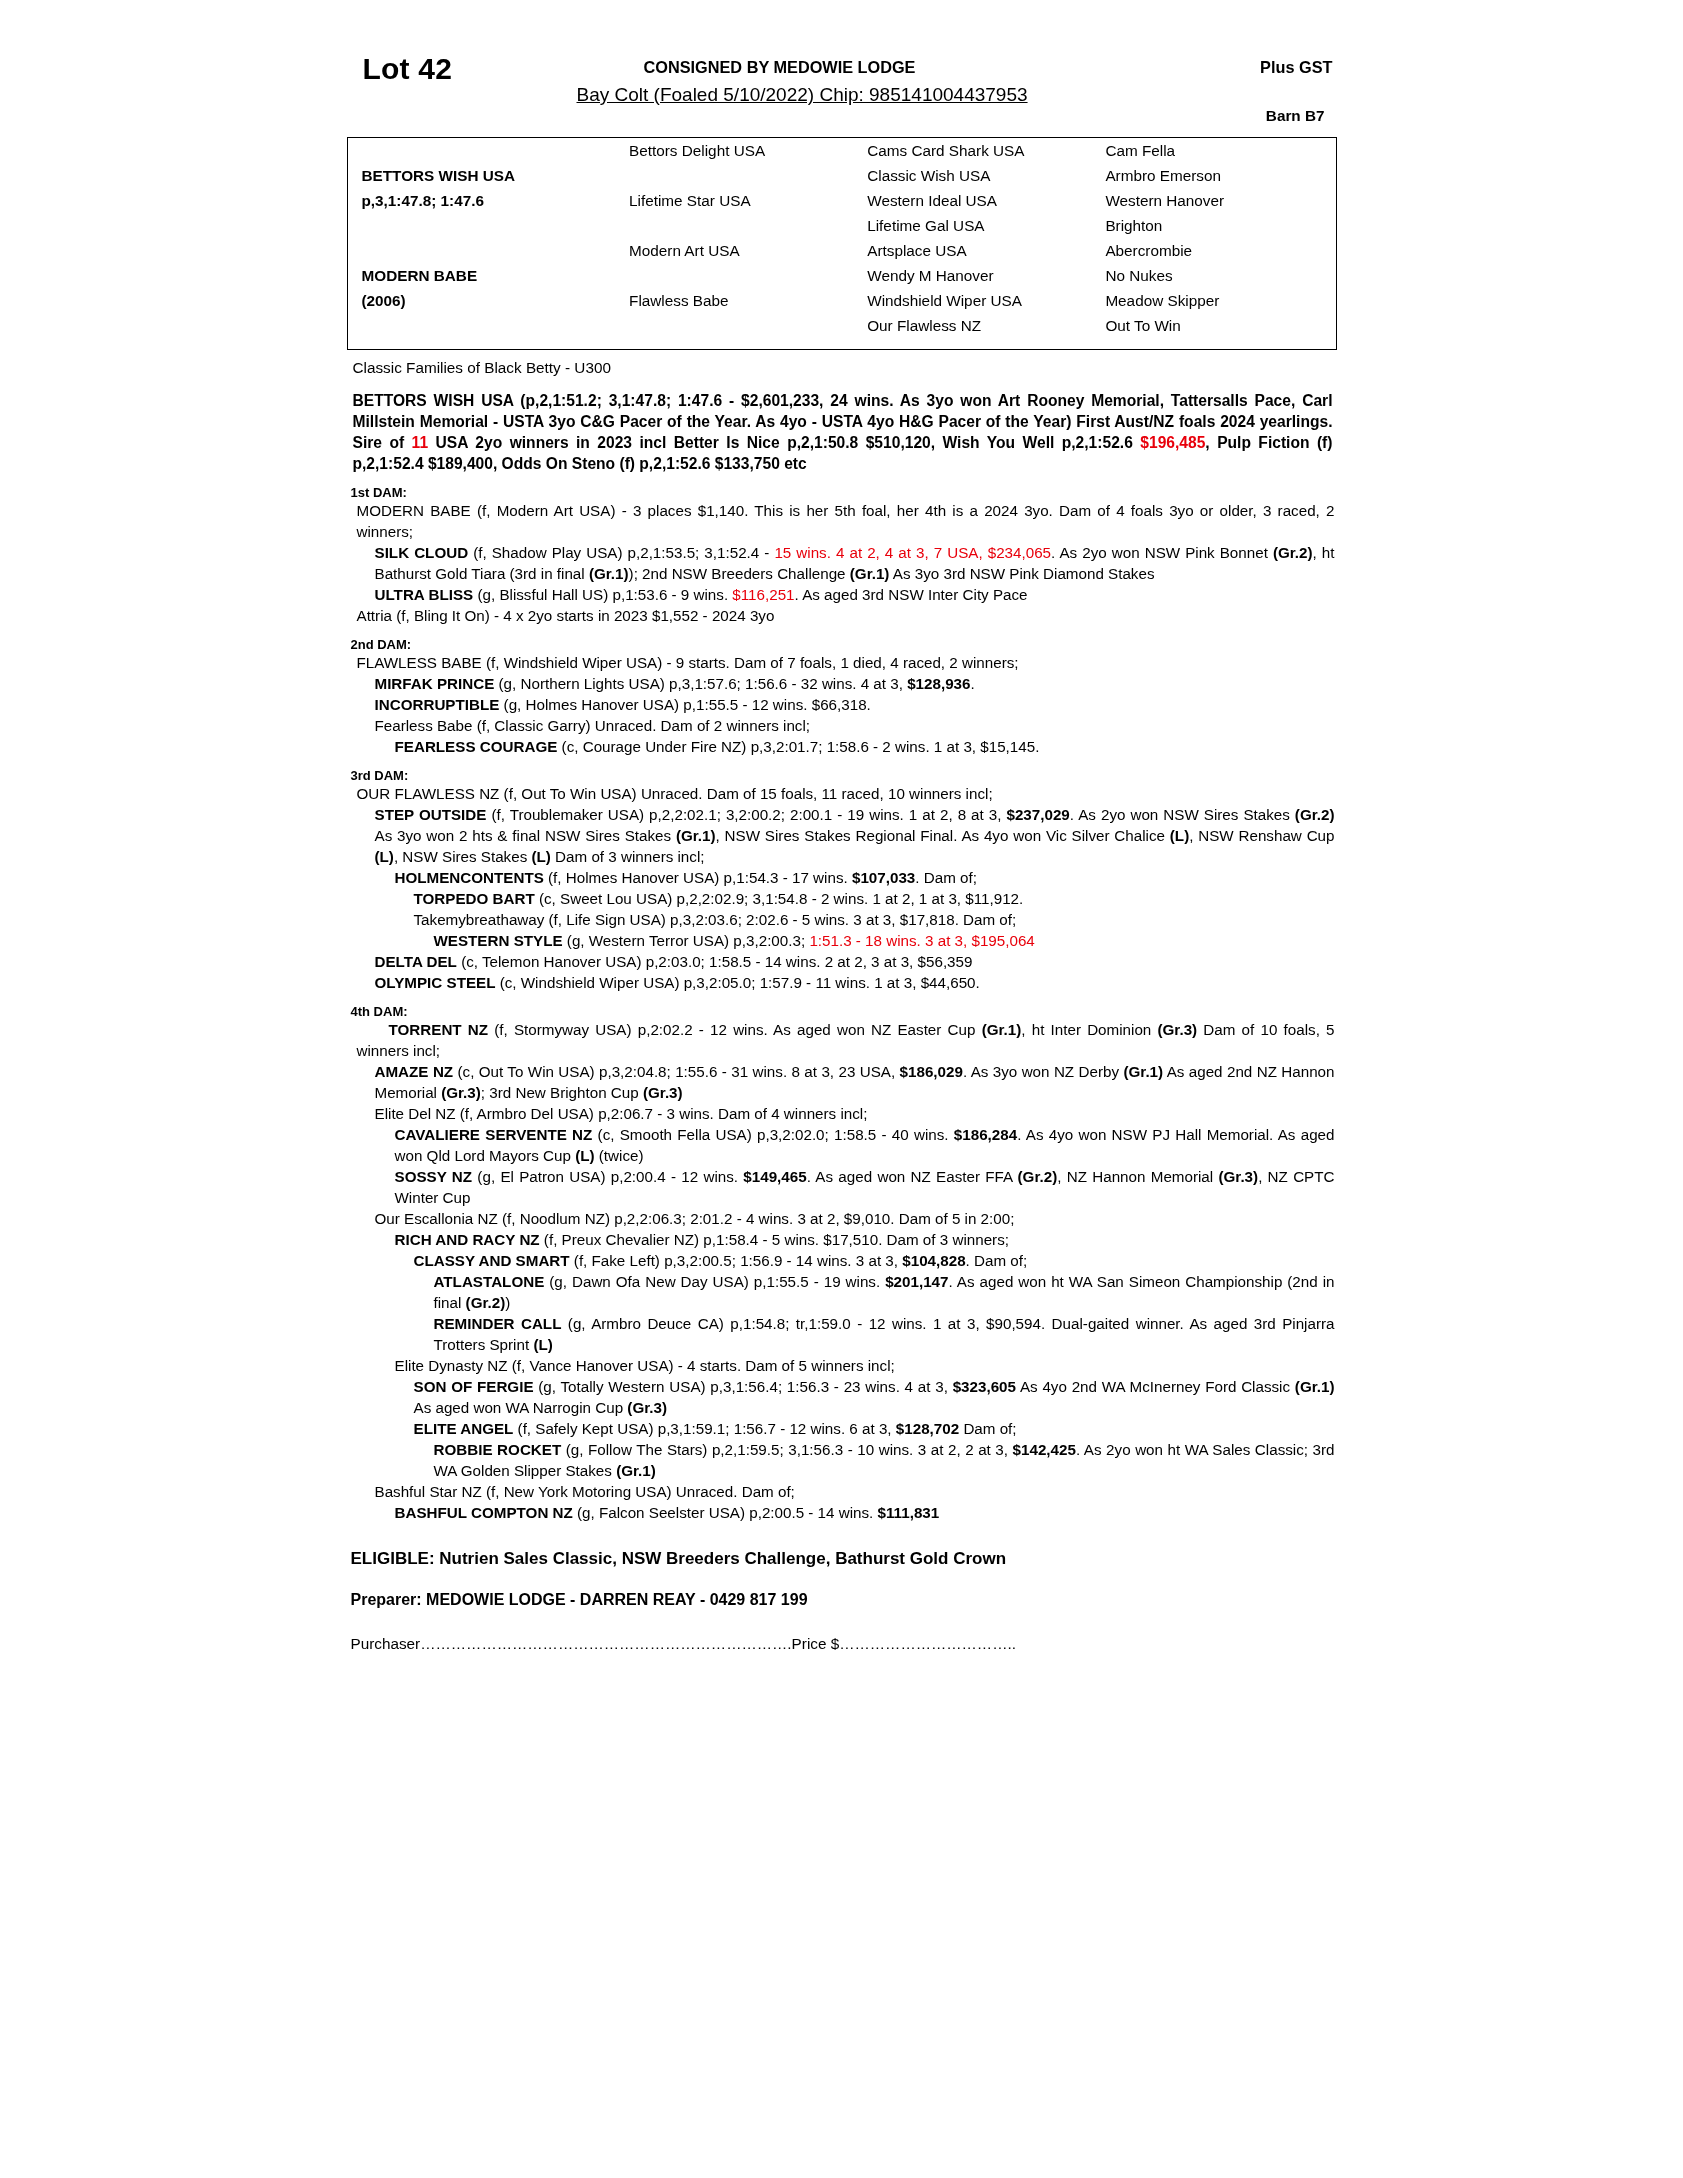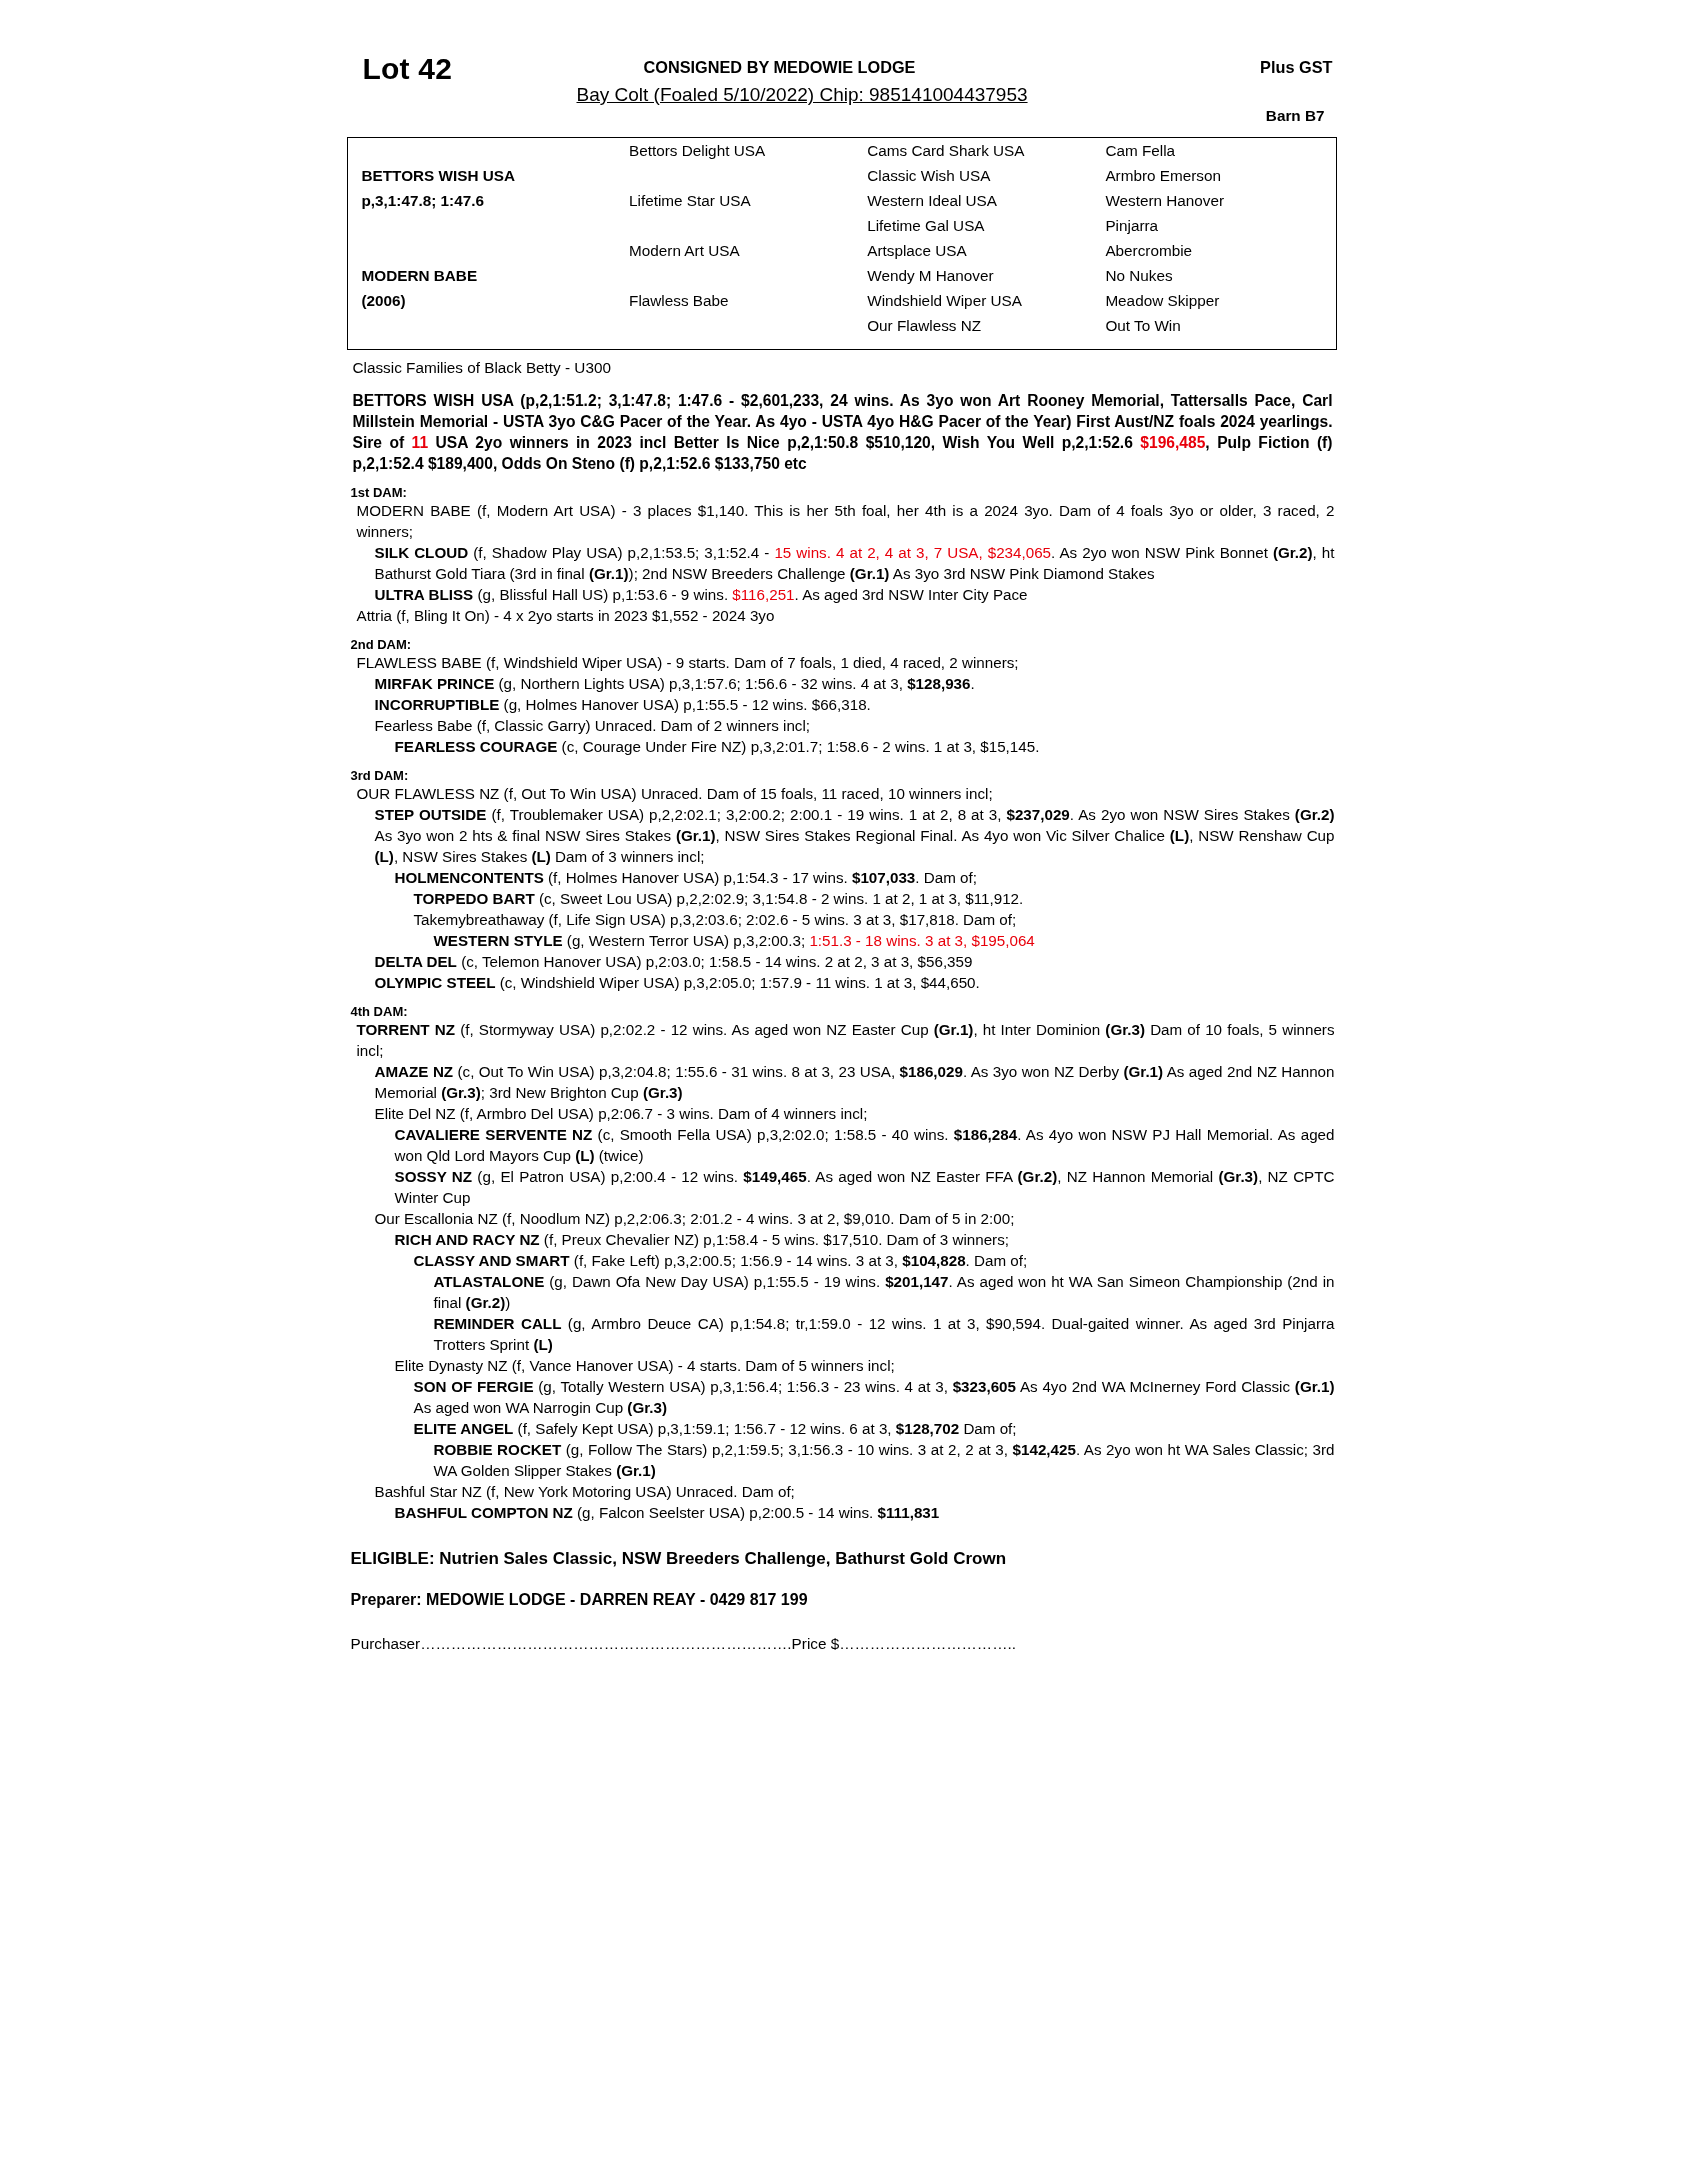--- a/index.html
+++ b/index.html
@@ -173,21 +173,21 @@
           <tr>
             <td class="c1 sireName">p,3,1:47.8; 1:47.6</td>
             <td class="c2">Lifetime Star USA</td>
             <td class="c3">Western Ideal USA</td>
             <td class="c4">Western Hanover</td>
           </tr>
           <tr>
             <td class="c1"></td>
             <td class="c2"></td>
             <td class="c3">Lifetime Gal USA</td>
-            <td class="c4">Pinjarra</td>
+            <td class="c4">Brighton</td>
           </tr>
           <tr>
             <td class="c1"></td>
             <td class="c2">Modern Art USA</td>
             <td class="c3">Artsplace USA</td>
             <td class="c4">Abercrombie</td>
           </tr>
           <tr>
             <td class="c1 damName">MODERN BABE</td>
             <td class="c2"></td>
@@ -231,21 +231,21 @@
         <div class="damhdr">3rd DAM:</div>
         <div class="l i1"><span>OUR FLAWLESS NZ (f, Out To Win USA) Unraced. Dam of 15 foals, 11 raced, 10 winners incl;</span></div>
         <div class="l i2"><span style="font-weight: bold;">STEP OUTSIDE</span><span> (f, Troublemaker USA) p,2,2:02.1; 3,2:00.2; 2:00.1 - 19 wins. 1 at 2, 8 at 3, </span><span style="font-weight: bold;">$237,029</span><span>. As 2yo won NSW Sires Stakes </span><span style="font-weight: bold;">(Gr.2)</span><span> As 3yo won 2 hts &amp; final NSW Sires Stakes </span><span style="font-weight: bold;">(Gr.1)</span><span>, NSW Sires Stakes Regional Final. As 4yo won Vic Silver Chalice </span><span style="font-weight: bold;">(L)</span><span>, NSW Renshaw Cup </span><span style="font-weight: bold;">(L)</span><span>, NSW Sires Stakes </span><span style="font-weight: bold;">(L)</span><span> Dam of 3 winners incl;</span></div>
         <div class="l i3"><span style="font-weight: bold;">HOLMENCONTENTS</span><span> (f, Holmes Hanover USA) p,1:54.3 - 17 wins. </span><span style="font-weight: bold;">$107,033</span><span>. Dam of;</span></div>
         <div class="l i4"><span style="font-weight: bold;">TORPEDO BART</span><span> (c, Sweet Lou USA) p,2,2:02.9; 3,1:54.8 - 2 wins. 1 at 2, 1 at 3, $11,912.</span></div>
         <div class="l i4"><span>Takemybreathaway (f, Life Sign USA) p,3,2:03.6; 2:02.6 - 5 wins. 3 at 3, $17,818. Dam of;</span></div>
         <div class="l i5"><span style="font-weight: bold;">WESTERN STYLE</span><span> (g, Western Terror USA) p,3,2:00.3; </span><span class="red">1:51.3 - 18 wins. 3 at 3, $195,064</span></div>
         <div class="l i2"><span style="font-weight: bold;">DELTA DEL</span><span> (c, Telemon Hanover USA) p,2:03.0; 1:58.5 - 14 wins. 2 at 2, 3 at 3, $56,359</span></div>
         <div class="l i2"><span style="font-weight: bold;">OLYMPIC STEEL</span><span> (c, Windshield Wiper USA) p,3,2:05.0; 1:57.9 - 11 wins. 1 at 3, $44,650.</span></div>
         <div class="damhdr">4th DAM:</div>
-        <div class="l i1"><span style="font-weight: bold;">TORRENT NZ</span><span> (f, Stormyway USA) p,2:02.2 - 12 wins. As aged won NZ Easter Cup </span><span style="font-weight: bold;">(Gr.1)</span><span>, ht Inter Dominion </span><span style="font-weight: bold;">(Gr.3)</span><span> Dam of 10 foals, 5 winners incl;</span></div>
+        <div class="l i1"><span style="font-weight: bold; margin-left: 32px;">TORRENT NZ</span><span> (f, Stormyway USA) p,2:02.2 - 12 wins. As aged won NZ Easter Cup </span><span style="font-weight: bold;">(Gr.1)</span><span>, ht Inter Dominion </span><span style="font-weight: bold;">(Gr.3)</span><span> Dam of 10 foals, 5 winners incl;</span></div>
         <div class="l i2"><span style="font-weight: bold;">AMAZE NZ</span><span> (c, Out To Win USA) p,3,2:04.8; 1:55.6 - 31 wins. 8 at 3, 23 USA, </span><span style="font-weight: bold;">$186,029</span><span>. As 3yo won NZ Derby </span><span style="font-weight: bold;">(Gr.1)</span><span> As aged 2nd NZ Hannon Memorial </span><span style="font-weight: bold;">(Gr.3)</span><span>; 3rd New Brighton Cup </span><span style="font-weight: bold;">(Gr.3)</span></div>
         <div class="l i2"><span>Elite Del NZ (f, Armbro Del USA) p,2:06.7 - 3 wins. Dam of 4 winners incl;</span></div>
         <div class="l i3"><span style="font-weight: bold;">CAVALIERE SERVENTE NZ</span><span> (c, Smooth Fella USA) p,3,2:02.0; 1:58.5 - 40 wins. </span><span style="font-weight: bold;">$186,284</span><span>. As 4yo won NSW PJ Hall Memorial. As aged won Qld Lord Mayors Cup </span><span style="font-weight: bold;">(L)</span><span> (twice)</span></div>
         <div class="l i3"><span style="font-weight: bold;">SOSSY NZ</span><span> (g, El Patron USA) p,2:00.4 - 12 wins. </span><span style="font-weight: bold;">$149,465</span><span>. As aged won NZ Easter FFA </span><span style="font-weight: bold;">(Gr.2)</span><span>, NZ Hannon Memorial </span><span style="font-weight: bold;">(Gr.3)</span><span>, NZ CPTC Winter Cup</span></div>
         <div class="l i2"><span>Our Escallonia NZ (f, Noodlum NZ) p,2,2:06.3; 2:01.2 - 4 wins. 3 at 2, $9,010. Dam of 5 in 2:00;</span></div>
         <div class="l i3"><span style="font-weight: bold;">RICH AND RACY NZ</span><span> (f, Preux Chevalier NZ) p,1:58.4 - 5 wins. $17,510. Dam of 3 winners;</span></div>
         <div class="l i4"><span style="font-weight: bold;">CLASSY AND SMART</span><span> (f, Fake Left) p,3,2:00.5; 1:56.9 - 14 wins. 3 at 3, </span><span style="font-weight: bold;">$104,828</span><span>. Dam of;</span></div>
         <div class="l i5"><span style="font-weight: bold;">ATLASTALONE</span><span> (g, Dawn Ofa New Day USA) p,1:55.5 - 19 wins. </span><span style="font-weight: bold;">$201,147</span><span>. As aged won ht WA San Simeon Championship (2nd in final </span><span style="font-weight: bold;">(Gr.2)</span><span>)</span></div>
         <div class="l i5"><span style="font-weight: bold;">REMINDER CALL</span><span> (g, Armbro Deuce CA) p,1:54.8; tr,1:59.0 - 12 wins. 1 at 3, $90,594. Dual-gaited winner. As aged 3rd Pinjarra Trotters Sprint </span><span style="font-weight: bold;">(L)</span></div>
         <div class="l i3"><span>Elite Dynasty NZ (f, Vance Hanover USA) - 4 starts. Dam of 5 winners incl;</span></div>

